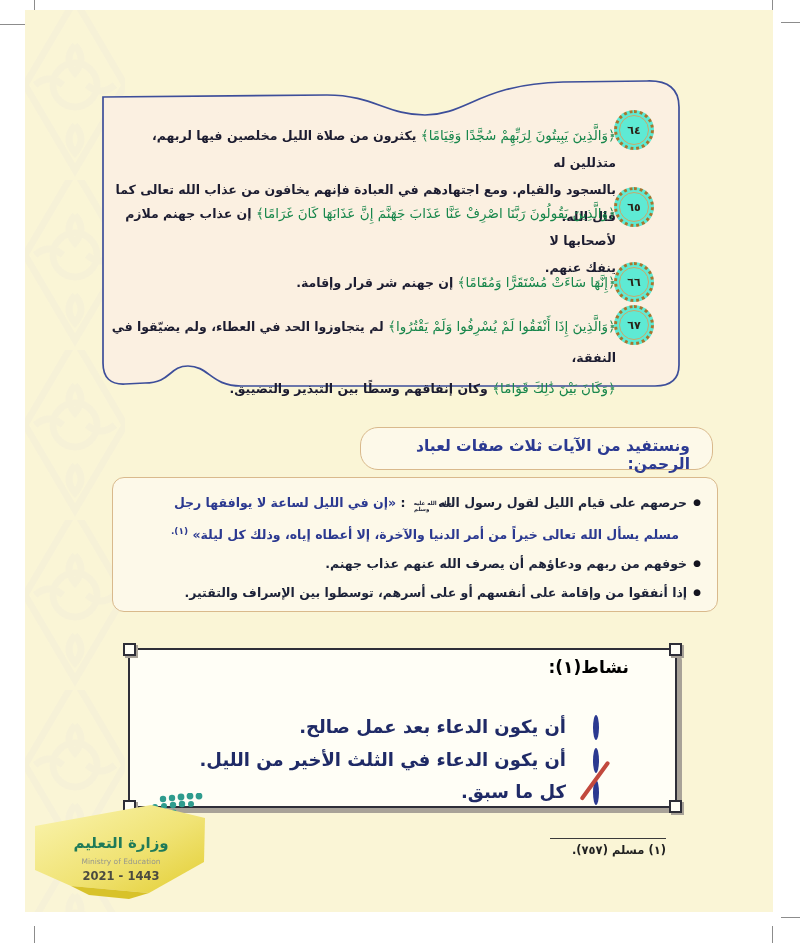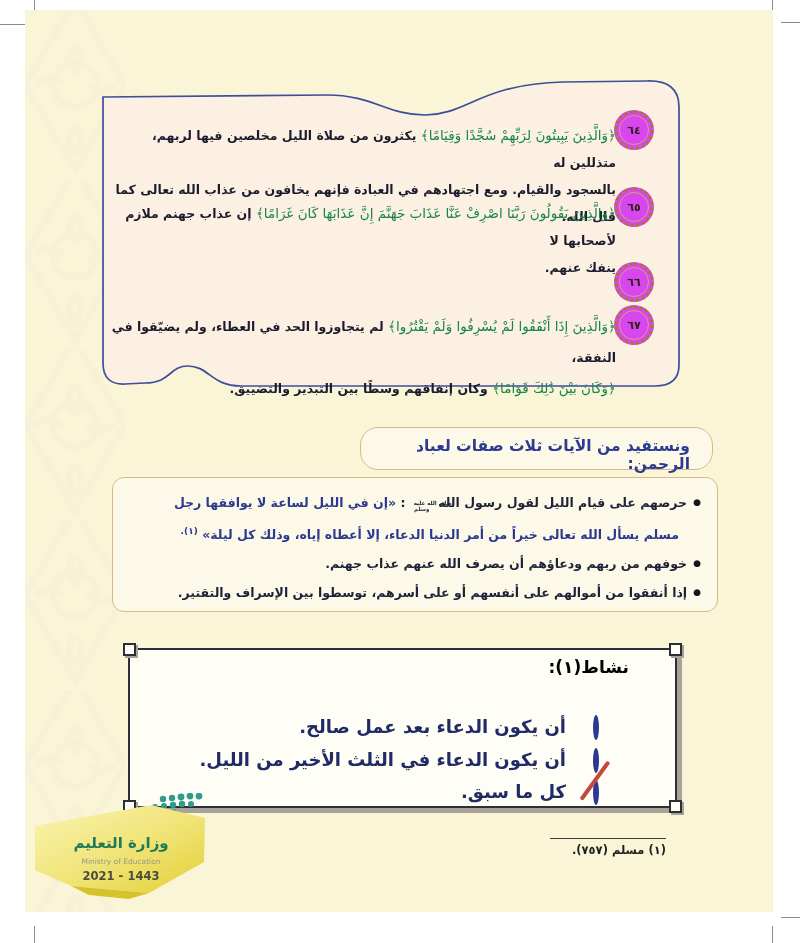--- a/index.html
+++ b/index.html
@@ -8,21 +8,21 @@
     font-family:"DejaVu Sans", sans-serif;overflow:hidden;
   }
   .page{position:absolute;left:25px;top:10px;width:748px;height:902px;background:#FAF5D6;overflow:hidden;}
   .pattern-strip{position:absolute;left:0;top:0;width:100px;height:902px;opacity:.55;}
   
   .crop{position:absolute;background:#8c8c8c;}
   
   .panel-svg{position:absolute;left:70px;top:65px;}
   .medallion{
     position:absolute;width:40px;height:40px;border:3px dotted #A5762F;border-radius:50%;
-    background:#d946ef;box-sizing:border-box;display:flex;align-items:center;justify-content:center;
+    background:#5eead4;box-sizing:border-box;display:flex;align-items:center;justify-content:center;
   }
   .medallion .inner{
     width:28px;height:28px;border:1px solid #C9A96A;border-radius:50%;
     display:flex;align-items:center;justify-content:center;
     font-size:11px;font-weight:bold;color:#2b2317;
   }
   .m64{left:589px;top:100px;} .m65{left:589px;top:177px;} .m66{left:589px;top:252px;} .m67{left:589px;top:295px;}
   .vp{
     position:absolute;right:157px;width:505px;margin:0;direction:rtl;text-align:right;
     color:#1C1C30;font-weight:bold;font-size:12.5px;
@@ -115,31 +115,32 @@
       <span class="inner">٦٦</span>
     </div>
   <div class="medallion m67">
       <span class="inner">٦٧</span>
     </div>
 
   <p class="vp v64"><span class="quran">﴿وَالَّذِينَ يَبِيتُونَ لِرَبِّهِمْ سُجَّدًا وَقِيَامًا﴾</span> <span>يكثرون من صلاة الليل مخلصين فيها لربهم، متذللين له</span><br><span>بالسجود والقيام. ومع اجتهادهم في العبادة فإنهم يخافون من عذاب الله تعالى كما قال الله.</span></p>
 
   <p class="vp v65"><span class="quran">﴿وَالَّذِينَ يَقُولُونَ رَبَّنَا اصْرِفْ عَنَّا عَذَابَ جَهَنَّمَ إِنَّ عَذَابَهَا كَانَ غَرَامًا﴾</span> <span>إن عذاب جهنم ملازم لأصحابها لا</span><br><span>ينفك عنهم.</span></p>
 
+  <p class="vp v66"><span class="quran">﴿إِنَّهَا سَاءَتْ مُسْتَقَرًّا وَمُقَامًا﴾</span> <span>إن جهنم شر قرار وإقامة.</span></p>
 
   <p class="vp v67"><span class="quran">﴿وَالَّذِينَ إِذَا أَنْفَقُوا لَمْ يُسْرِفُوا وَلَمْ يَقْتُرُوا﴾</span> <span>لم يتجاوزوا الحد في العطاء، ولم يضيّقوا في النفقة،</span><br><span class="quran">﴿وَكَانَ بَيْنَ ذَٰلِكَ قَوَامًا﴾</span> <span>وكان إنفاقهم وسطًا بين التبذير والتضييق.</span></p>
 
   <div class="benefits-title">
       <span>ونستفيد من الآيات ثلاث صفات لعباد الرحمن:</span>
     </div>
 
   <div class="benefits-box">
-    <p class="bullet"><span class="dot">●</span><span>حرصهم على قيام الليل لقول رسول الله</span> <span class="pbuh">صلى الله عليه وسلم</span> <span>:</span> <span class="quote-blue">«إن في الليل لساعة لا يوافقها رجل مسلم يسأل الله تعالى خيراً من أمر الدنيا الدعاء، إلا أعطاه إياه، وذلك كل ليلة»</span> <span class="quote-blue ref-sup">(١).</span></p>
+    <p class="bullet"><span class="dot">●</span><span>حرصهم على قيام الليل لقول رسول الله</span> <span class="pbuh">صلى الله عليه وسلم</span> <span>:</span> <span class="quote-blue">«إن في الليل لساعة لا يوافقها رجل مسلم يسأل الله تعالى خيراً من أمر الدنيا والآخرة، إلا أعطاه إياه، وذلك كل ليلة»</span> <span class="quote-blue ref-sup">(١).</span></p>
     <p class="bullet"><span class="dot">●</span><span>خوفهم من ربهم ودعاؤهم أن يصرف الله عنهم عذاب جهنم.</span></p>
-    <p class="bullet"><span class="dot">●</span><span>إذا أنفقوا من أموالهم على أنفسهم أو على أسرهم، توسطوا بين الإسراف والتقتير.</span></p>
+    <p class="bullet"><span class="dot">●</span><span>إذا أنفقوا من وإقامة على أنفسهم أو على أسرهم، توسطوا بين الإسراف والتقتير.</span></p>
   </div>
 
   <div class="activity">
     <div class="pin tl"></div>
     <div class="pin tr"></div>
     <div class="pin bl"></div>
     <div class="pin br"></div>
 
     <div class="activity-title">نشاط(١):</div>
 

